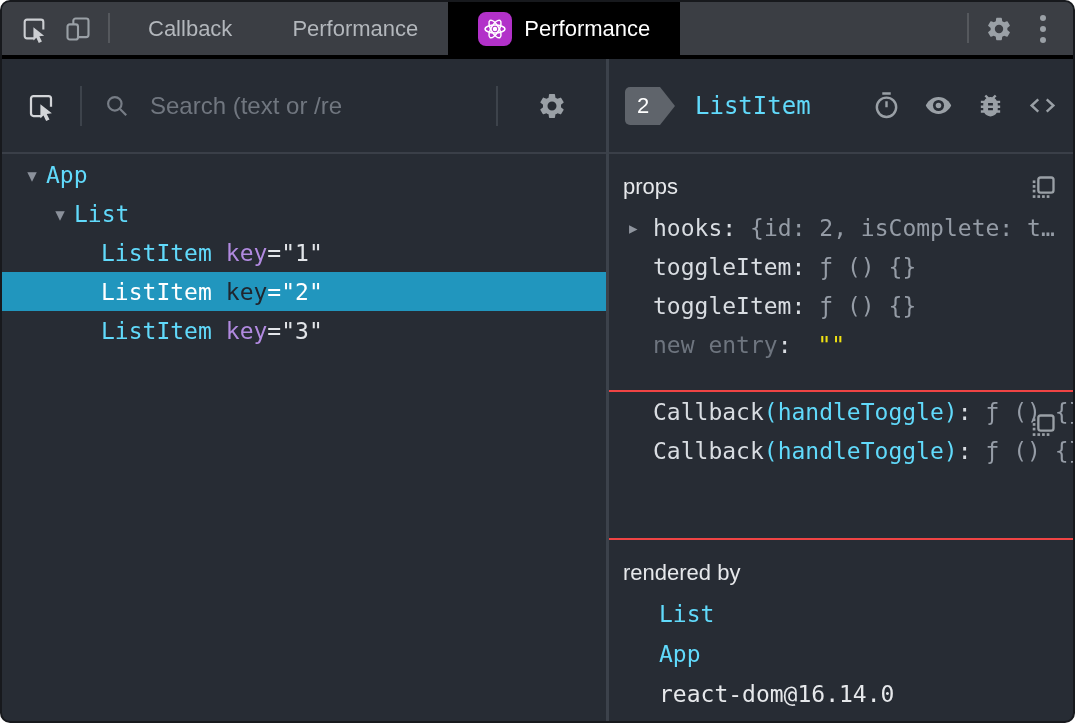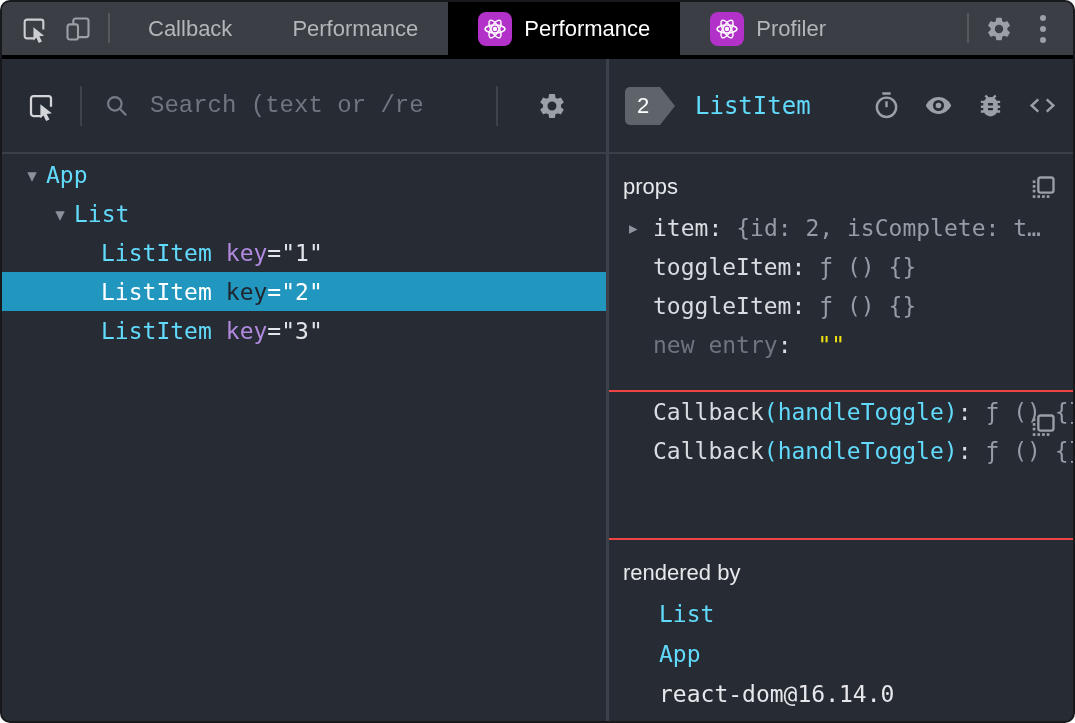--- a/index.html
+++ b/index.html
@@ -36,21 +36,21 @@
     display:flex;align-items:center;}
   .hicon{color:#9aa0a6;display:flex;align-items:center;justify-content:center;cursor:pointer;}
   .hicon svg{width:30px;height:30px;}
   .hicon.bright{color:#d3d5d8;}
   .vdiv2{width:2px;height:40px;background:#3d434b;}
   
   .lh-inspect{width:78px;}
   .search-box{flex:1;display:flex;align-items:center;gap:18px;padding:0 10px 0 22px;}
   .search-box svg{width:26px;height:26px;color:#777d86;flex-shrink:0;}
   .search-box input{flex:1;background:transparent;border:none;outline:none;
-    color:#d7dade;font-size:24px;font-family:Liberation Mono, monospace;min-width:0;}
+    color:#d7dade;font-size:24px;font-family:Liberation Sans, sans-serif;min-width:0;}
   .search-box input::placeholder{color:#70767f;}
   .lh-gear{width:108px;}
   
   .tree{flex:1;padding-top:1px;overflow:hidden;}
   .tree-row{height:39px;display:flex;align-items:center;
     font-family:"DejaVu Sans Mono",monospace;font-size:23px;cursor:pointer;white-space:pre;}
   .t-exp{font-family:"DejaVu Sans",sans-serif;color:#8b919b;font-size:19px;
     width:28px;text-align:center;flex-shrink:0;}
   .d0{padding-left:16px;}
   .d1{padding-left:44px;}
@@ -124,33 +124,20 @@
         <svg viewBox="0 0 24 24">
             <g stroke="#fff" stroke-width="1.3" fill="none">
               <ellipse cx="12" cy="12" rx="8.5" ry="3.4"></ellipse>
               <ellipse cx="12" cy="12" rx="8.5" ry="3.4" transform="rotate(60 12 12)"></ellipse>
               <ellipse cx="12" cy="12" rx="8.5" ry="3.4" transform="rotate(120 12 12)"></ellipse>
             </g>
             <circle cx="12" cy="12" r="1.9" fill="#fff"></circle>
           </svg>
       </span>
       <span>Performance</span>
-    </div>
-    <div class="tab">
-      <span class="react-badge">
-        <svg viewBox="0 0 24 24">
-            <g stroke="#fff" stroke-width="1.3" fill="none">
-              <ellipse cx="12" cy="12" rx="8.5" ry="3.4"></ellipse>
-              <ellipse cx="12" cy="12" rx="8.5" ry="3.4" transform="rotate(60 12 12)"></ellipse>
-              <ellipse cx="12" cy="12" rx="8.5" ry="3.4" transform="rotate(120 12 12)"></ellipse>
-            </g>
-            <circle cx="12" cy="12" r="1.9" fill="#fff"></circle>
-          </svg>
-      </span>
-      <span>Profiler</span>
     </div>
 
     <div style="flex:1"></div>
     <div class="vdiv"></div>
     <div class="tbicon">
       <svg viewBox="0 0 24 24" fill="currentColor">
           <path d="M19.14 12.94c.04-.3.06-.61.06-.94s-.02-.64-.07-.94l2.03-1.58a.49.49 0 0 0 .12-.61l-1.92-3.32a.49.49 0 0 0-.59-.22l-2.39.96c-.5-.38-1.03-.7-1.62-.94l-.36-2.54a.484.484 0 0 0-.48-.41h-3.84c-.24 0-.43.17-.47.41l-.36 2.54c-.59.24-1.13.57-1.62.94l-2.39-.96c-.22-.08-.47 0-.59.22L2.74 8.87c-.12.21-.08.47.12.61l2.03 1.58c-.05.3-.09.63-.09.94s.02.64.07.94l-2.03 1.58a.49.49 0 0 0-.12.61l1.92 3.32c.12.22.37.29.59.22l2.39-.96c.5.38 1.03.7 1.62.94l.36 2.54c.05.24.24.41.48.41h3.84c.24 0 .44-.17.47-.41l.36-2.54c.59-.24 1.13-.56 1.62-.94l2.39.96c.22.08.47 0 .59-.22l1.92-3.32c.12-.22.07-.47-.12-.61l-2.01-1.58zM12 15.6A3.6 3.6 0 1 1 12 8.4a3.6 3.6 0 0 1 0 7.2z"></path>
         </svg>
     </div>
     <div class="tbicon kebab" style="margin-right:8px">
@@ -256,21 +243,21 @@
                 <rect x="3.2" y="13.5" width="2.3" height="2.3"></rect>
                 <rect x="3.2" y="18.2" width="2.3" height="2.3"></rect>
                 <rect x="7.2" y="18.2" width="2.3" height="2.3"></rect>
                 <rect x="11.2" y="18.2" width="2.3" height="2.3"></rect>
                 <rect x="15.2" y="18.2" width="2.3" height="2.3"></rect>
               </g>
             </svg>
         </div>
         <div class="prow">
           <span class="p-exp">▸</span>
-          <span class="p-name">item:</span><span class="p-val">{id: 2, isComplete: t…</span>
+          <span class="p-name">hooks:</span><span class="p-val">{id: 2, isComplete: t…</span>
         </div>
         <div class="prow">
           <span class="p-name">toggleItem:</span><span class="p-val">ƒ () {}</span>
         </div>
         <div class="prow">
           <span class="p-name">toggleItem:</span><span class="p-val">ƒ () {}</span>
         </div>
         <div class="prow">
           <span class="p-name dim">new entry</span><span class="p-colon">:</span><span class="p-val yellow">""</span>
         </div>

